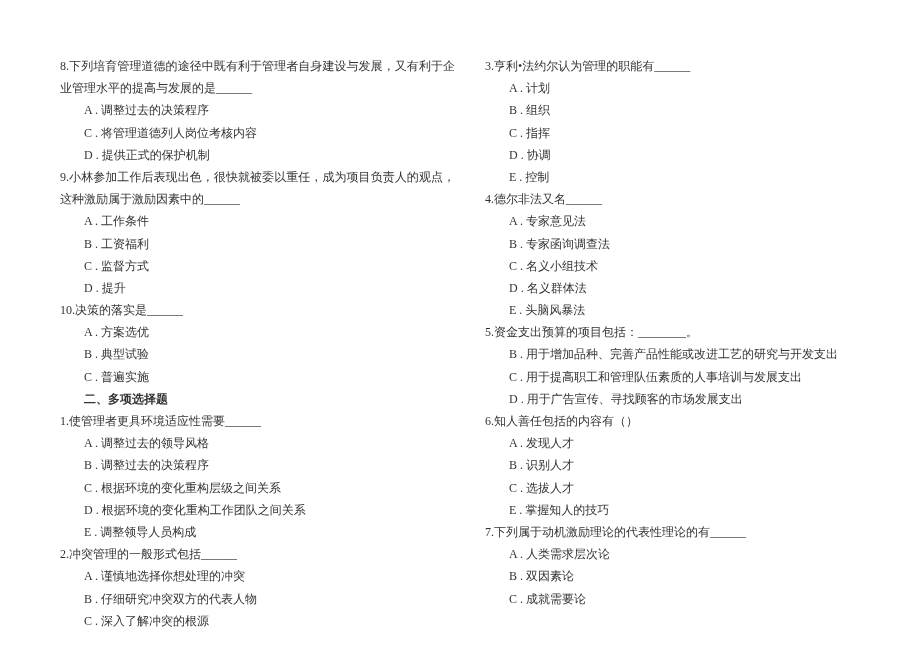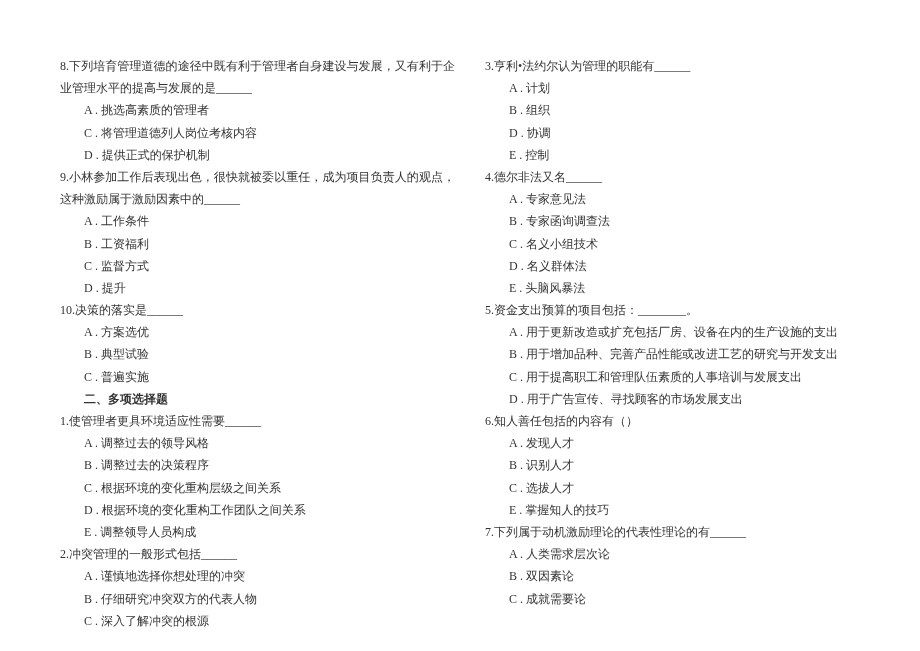--- a/index.html
+++ b/index.html
@@ -39,21 +39,21 @@
     }
   </style>
 </head>
 <body>
 
 <div class="columns">
   <div class="col">
 
     <div class="question">
       <div class="q-text"><span>8.下列培育管理道德的途径中既有利于管理者自身建设与发展，又有利于企业管理水平的提高与发展的是</span><span>______</span></div>
-      <div class="option">A . 挑选高素质的管理者</div>
+      <div class="option">A . 调整过去的决策程序</div>
       <div class="option">C . 将管理道德列人岗位考核内容</div>
       <div class="option">D . 提供正式的保护机制</div>
     </div>
 
     <div class="question">
       <div class="q-text"><span>9.小林参加工作后表现出色，很快就被委以重任，成为项目负责人的观点，这种激励属于激励因素中的</span><span>______</span></div>
       <div class="option">A . 工作条件</div>
       <div class="option">B . 工资福利</div>
       <div class="option">C . 监督方式</div>
       <div class="option">D . 提升</div>
@@ -86,36 +86,36 @@
     </div>
 
   </div>
 
   <div class="col">
 
     <div class="question">
       <div class="q-text">3.亨利•法约尔认为管理的职能有______</div>
       <div class="option">A . 计划</div>
       <div class="option">B . 组织</div>
+      <div class="option">C . 指挥</div>
       <div class="option">D . 协调</div>
       <div class="option">E . 控制</div>
     </div>
 
     <div class="question">
       <div class="q-text">4.德尔非法又名______</div>
       <div class="option">A . 专家意见法</div>
       <div class="option">B . 专家函询调查法</div>
       <div class="option">C . 名义小组技术</div>
       <div class="option">D . 名义群体法</div>
       <div class="option">E . 头脑风暴法</div>
     </div>
 
     <div class="question">
       <div class="q-text">5.资金支出预算的项目包括：________。</div>
-      <div class="option">A . 用于更新改造或扩充包括厂房、设备在内的生产设施的支出</div>
       <div class="option">B . 用于增加品种、完善产品性能或改进工艺的研究与开发支出</div>
       <div class="option">C . 用于提高职工和管理队伍素质的人事培训与发展支出</div>
       <div class="option">D . 用于广告宣传、寻找顾客的市场发展支出</div>
     </div>
 
     <div class="question">
       <div class="q-text">6.知人善任包括的内容有（）</div>
       <div class="option">A . 发现人才</div>
       <div class="option">B . 识别人才</div>
       <div class="option">C . 选拔人才</div>

